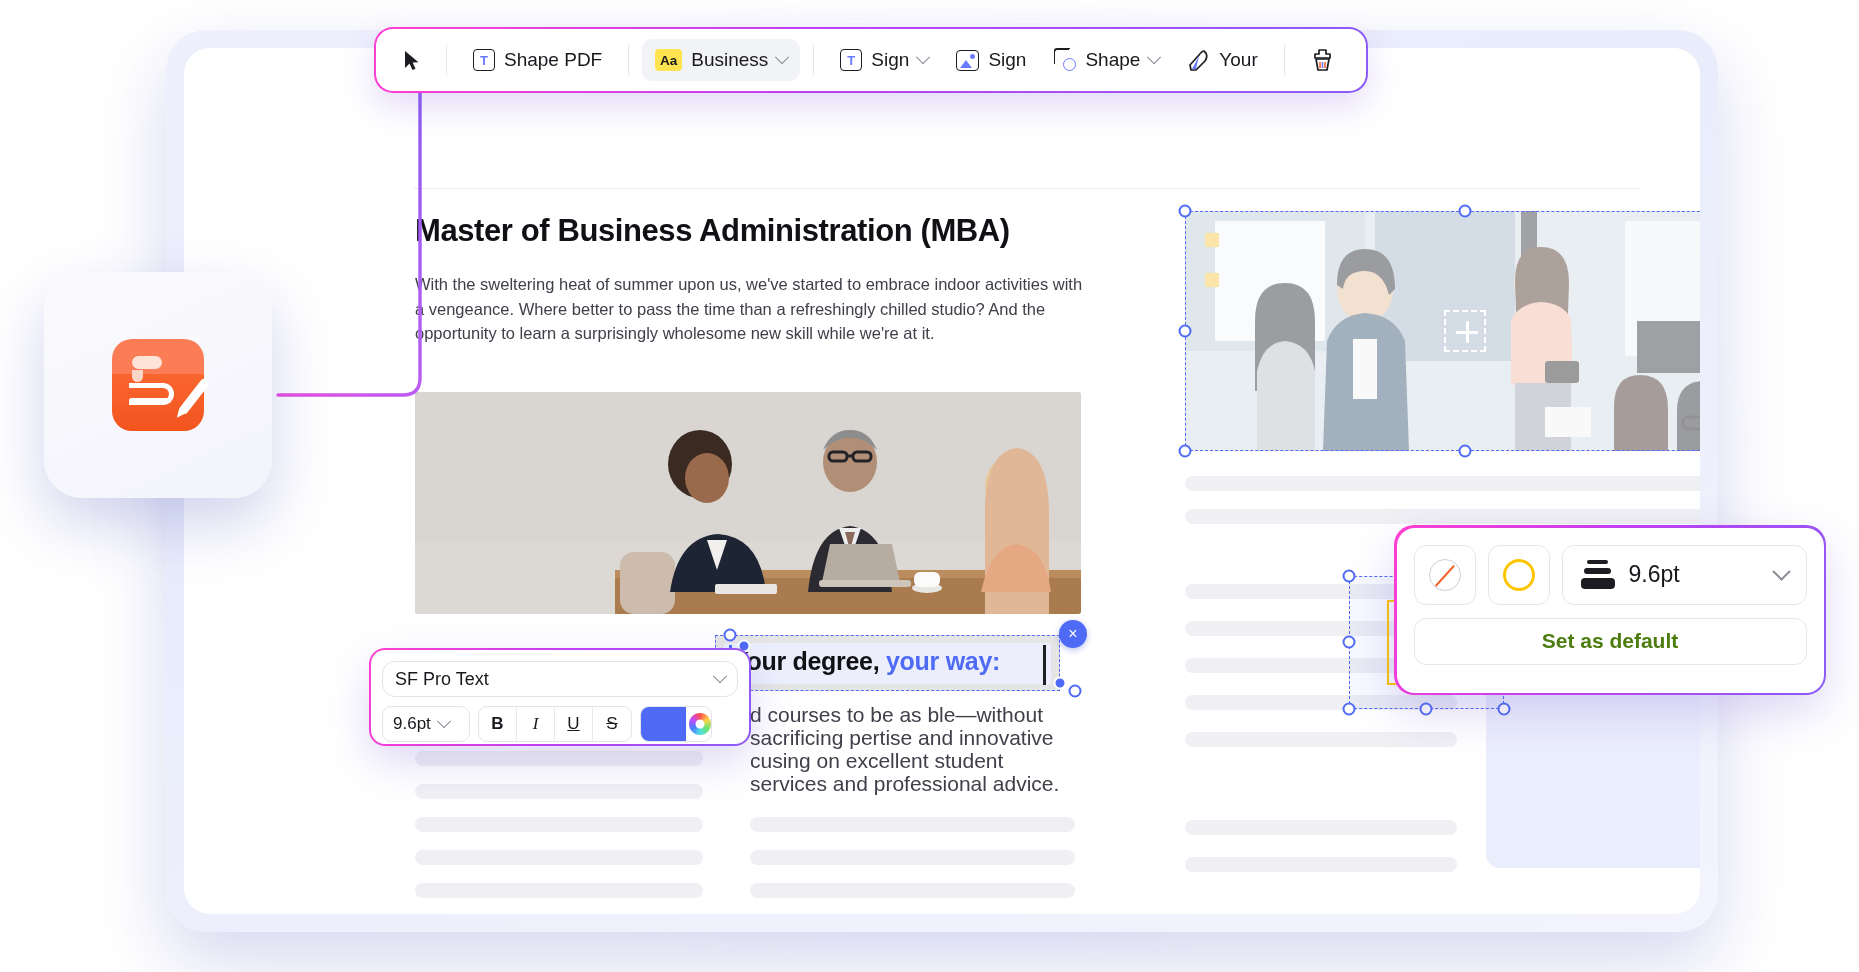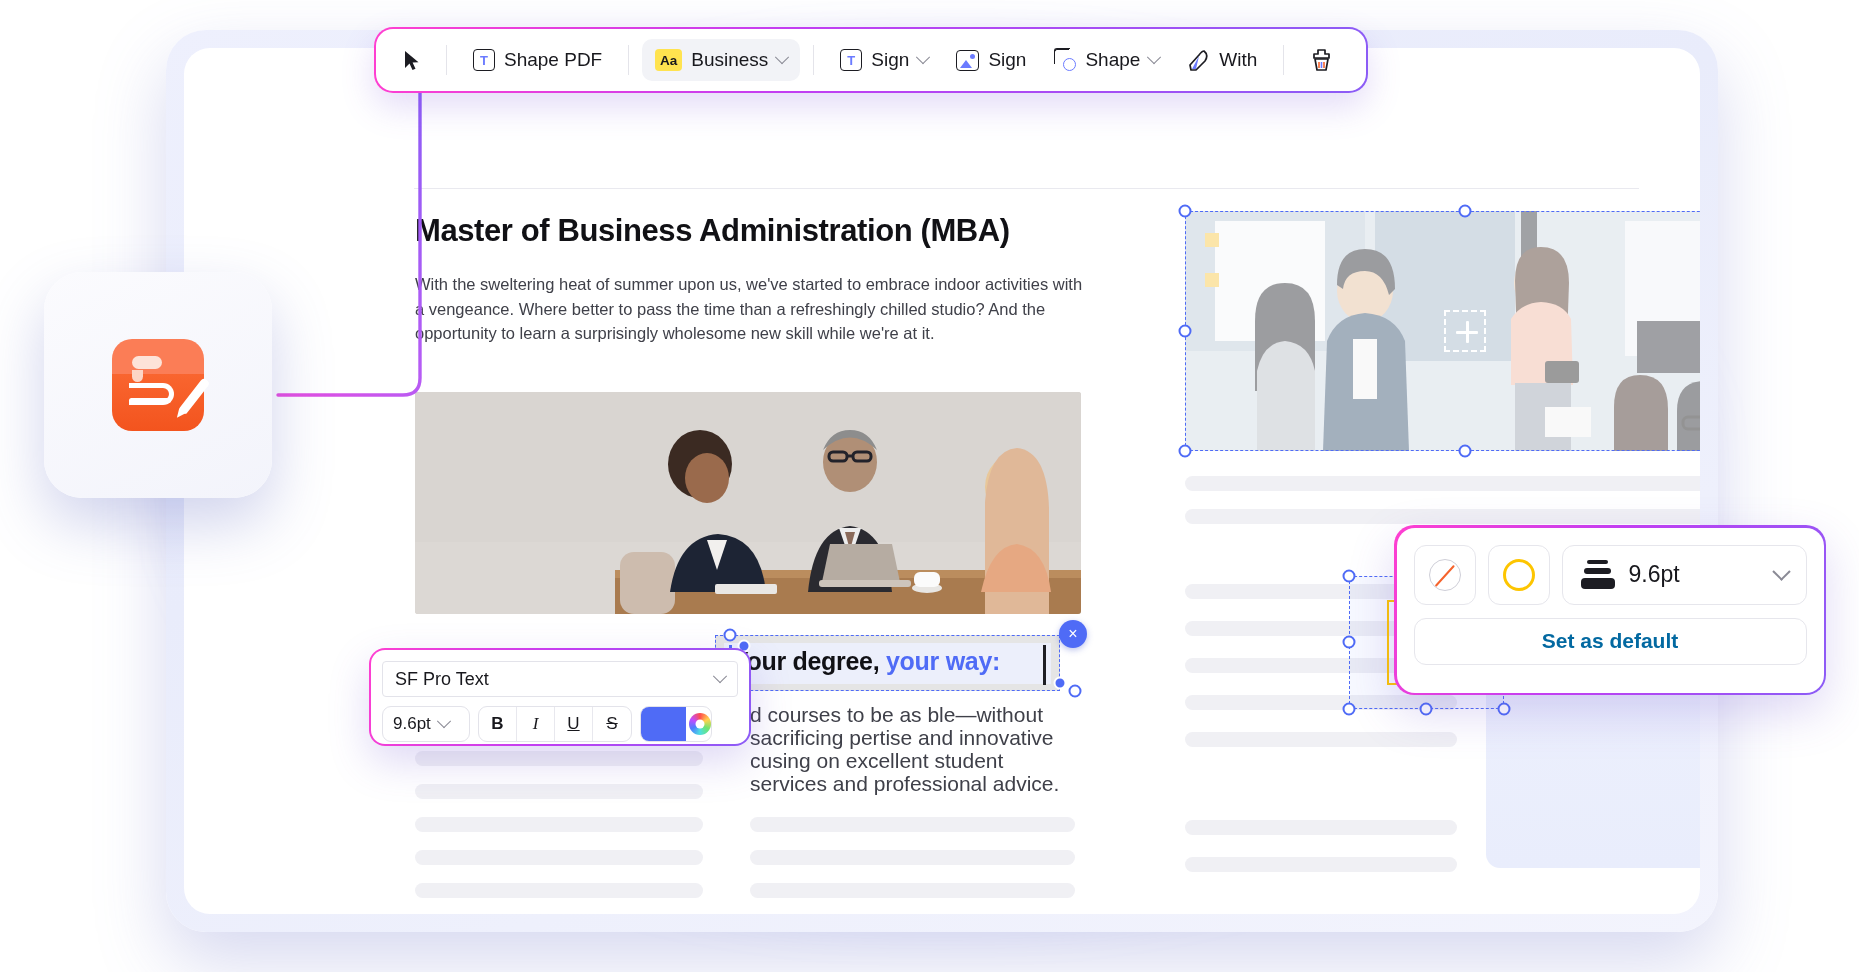--- a/index.html
+++ b/index.html
@@ -176,21 +176,21 @@
 
   
   .font-pop {
     position: absolute; left: 369px; top: 648px; width: 382px; height: 98px;
     border-radius: 16px; padding: 2px;
     background: linear-gradient(110deg,#ff3fd0 0%,#c23ef2 48%,#8b5cf6 100%);
     box-shadow: 0 16px 40px rgba(110,80,210,.22);
   }
   .font-pop > .bg { width:100%; height:100%; background:#fff; border-radius:14px; padding:11px; }
   .fp-select {
-    height: 36px; border:1px solid #e3e3ea; border-radius: 4px; background:#fff;
+    height: 36px; border:1px solid #e3e3ea; border-radius: 13px; background:#fff;
     display:flex; align-items:center; padding: 0 12px; font-size:18px; color:#18181d;
     justify-content: space-between;
   }
   .fp-row { display:flex; gap: 8px; margin-top: 9px; align-items:center; }
   .fp-size {
     height: 36px; min-width: 88px; border:1px solid #e3e3ea; border-radius: 9px;
     display:flex; align-items:center; gap:8px; padding: 0 10px; font-size:17px; color:#18181d;
   }
   .fp-styles { display:flex; height:36px; border:1px solid #e3e3ea; border-radius:9px; overflow:hidden; }
   .fp-styles span {
@@ -230,21 +230,21 @@
   .yellow-ring { width:32px;height:32px;border-radius:50%;border:3px solid #fdc500; }
   .sp-weight {
     flex: 1; height: 60px; border:1px solid #e6e6ec; border-radius:12px;
     display:flex; align-items:center; padding: 0 18px; gap: 14px;
   }
   .wt-stack { display:flex; flex-direction:column; gap:4px; align-items:center; }
   .wt-stack i { display:block; background:#1c1c22; border-radius:4px; }
   .sp-default {
     margin-top: 13px; height: 47px; border:1px solid #e6e6ec; border-radius:12px;
     display:flex; align-items:center; justify-content:center;
-    font-size: 21px; font-weight: 700; color:#0369a1; cursor:pointer;
+    font-size: 21px; font-weight: 700; color:#4d7c0f; cursor:pointer;
   }
 
   
   .shape-sel {
     position: absolute; left: 1165px; top: 528px; width: 155px; height: 133px;
     border: 1.5px dashed #4f6bf6; background: rgba(79,107,246,.045);
   }
   .yellow-rect {
     position:absolute; left: 1203px; top: 552px; width: 78px; height: 85px;
     border: 2.4px solid #fdc500;
@@ -480,21 +480,21 @@
           </span>
         <span>Shape</span>
         <span class="chev"></span>
       </div>
 
       <div class="tb-item">
         <svg width="23" height="23" viewBox="0 0 23 23">
           <path d="M17 2 Q22 6 18 12 L9 21 L4 21 L3 16 L12 6 Q15 2 17 2 Z" fill="none" stroke="#1c1c22" stroke-width="1.7" stroke-linejoin="round"></path>
           <path d="M12 7 L9 20 L5 20 Z" fill="#6b7bff"></path>
         </svg>
-        <span>With</span>
+        <span>Your</span>
       </div>
 
       <div class="tb-sep"></div>
 
       <div class="tb-item">
         <svg width="23" height="24" viewBox="0 0 23 24">
           <path d="M8 2 L15 2 L15 6 L19 6 L19 10 L4 10 L4 6 L8 6 Z" fill="none" stroke="#1c1c22" stroke-width="1.7" stroke-linejoin="round"></path>
           <path d="M5 11 L18 11 L16 22 L7 22 Z" fill="none" stroke="#1c1c22" stroke-width="1.7" stroke-linejoin="round"></path>
           <line x1="9" y1="14" x2="9" y2="20" stroke="#f5632c" stroke-width="1.6"></line>
           <line x1="11.5" y1="14" x2="11.5" y2="20" stroke="#6b7bff" stroke-width="1.6"></line>

